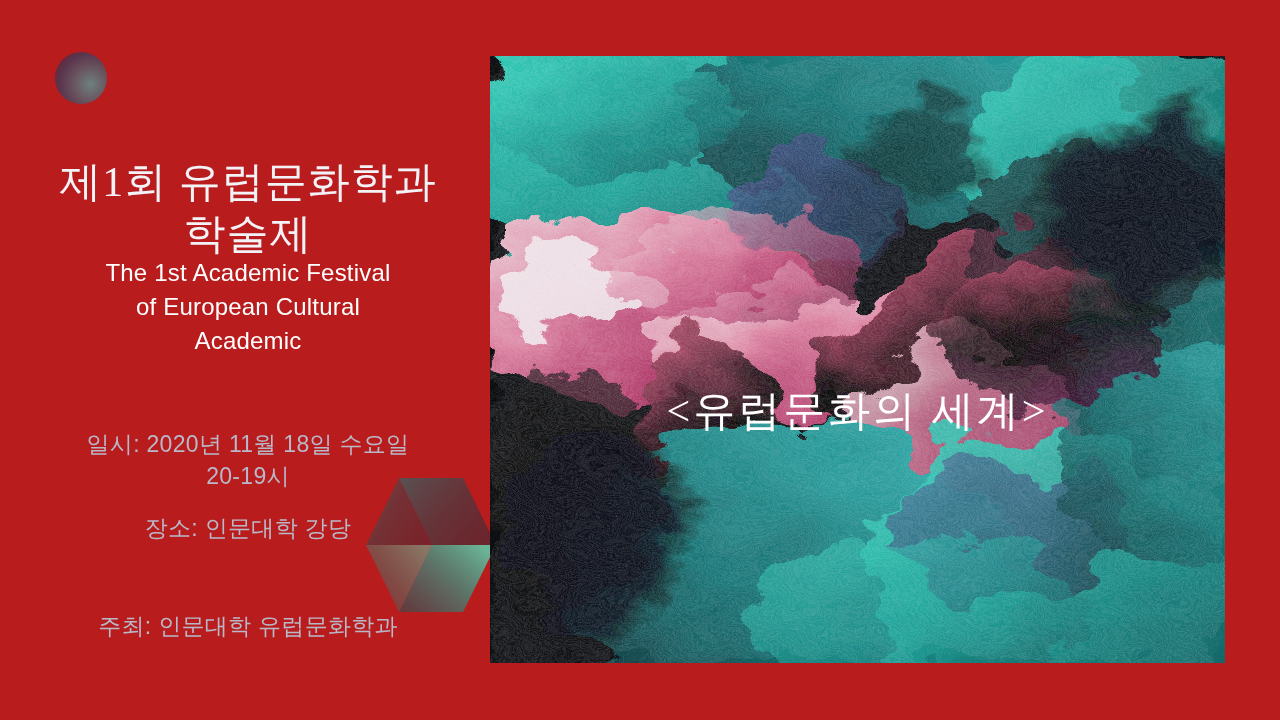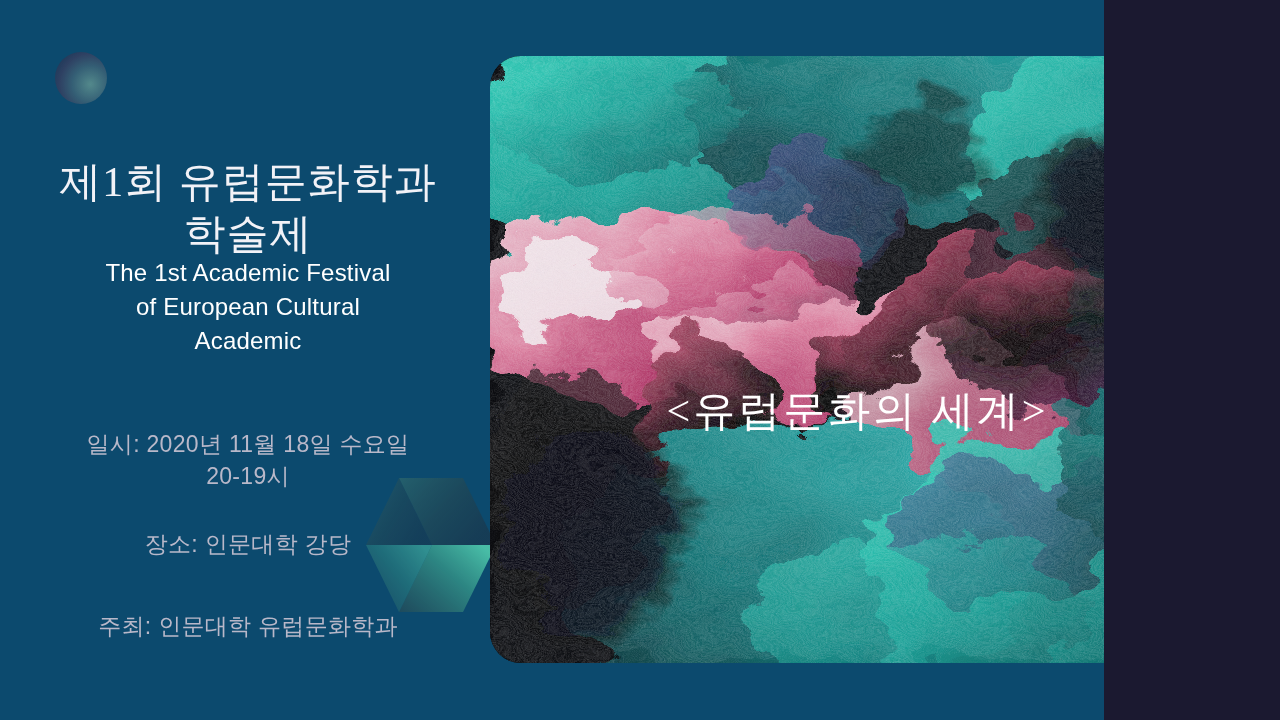--- a/index.html
+++ b/index.html
@@ -1,21 +1,21 @@
 <!DOCTYPE html>
 <html><head>
 <meta charset="utf-8">
 <style>
   html,body{margin:0;padding:0;}
   body{
     width:1280px;height:720px;overflow:hidden;
     background:#1b1930;
     font-family:"Liberation Sans", sans-serif;
   }
-  .slide{position:relative;width:1104px;height:720px;background:#0c4a6e;overflow:hidden;}
+  .slide{position:relative;width:1280px;height:720px;background:#b91c1c;overflow:hidden;}
 
   
   .moon{
     position:absolute;left:55px;top:52px;width:52px;height:52px;border-radius:50%;
     background:
       radial-gradient(circle at 68% 62%, rgba(96,148,145,.85) 0%, rgba(70,104,120,.7) 38%,
                       rgba(58,62,95,.75) 64%, rgba(40,40,68,.55) 88%, rgba(30,28,50,.15) 100%);
     filter:blur(.3px);
   }
 
@@ -33,27 +33,27 @@
     position:absolute;left:0;top:256px;width:460px;text-align:center;
     font-family:"Liberation Sans",sans-serif;
     font-size:24px;line-height:34px;color:#ffffff;letter-spacing:.2px;
   }
   .info{
     position:absolute;left:0;width:460px;text-align:center;
     font-family:"Liberation Sans",sans-serif;
     font-size:23px;line-height:32px;color:#b9b8c9;font-weight:400;letter-spacing:.3px;
   }
   .info-1{top:428px;}
-  .info-2{top:528px;text-align:center;}
+  .info-2{top:512px;text-align:center;}
   .info-3{top:568px;margin-top:42px;}
 
   
   .art{
     position:absolute;left:490px;top:56px;width:735px;height:607px;
-    background:#07080c;overflow:hidden;border-radius:31px;
+    background:#07080c;overflow:hidden;
   }
   .art svg{display:block;width:735px;height:607px;}
   .art-caption{
     position:absolute;left:0;top:330px;width:735px;text-align:center;
     font-family:"Liberation Serif","DejaVu Serif",serif;
     font-size:42px;line-height:50px;color:#ffffff;letter-spacing:3px;
     pointer-events:none;
   }
 </style>
 </head>

